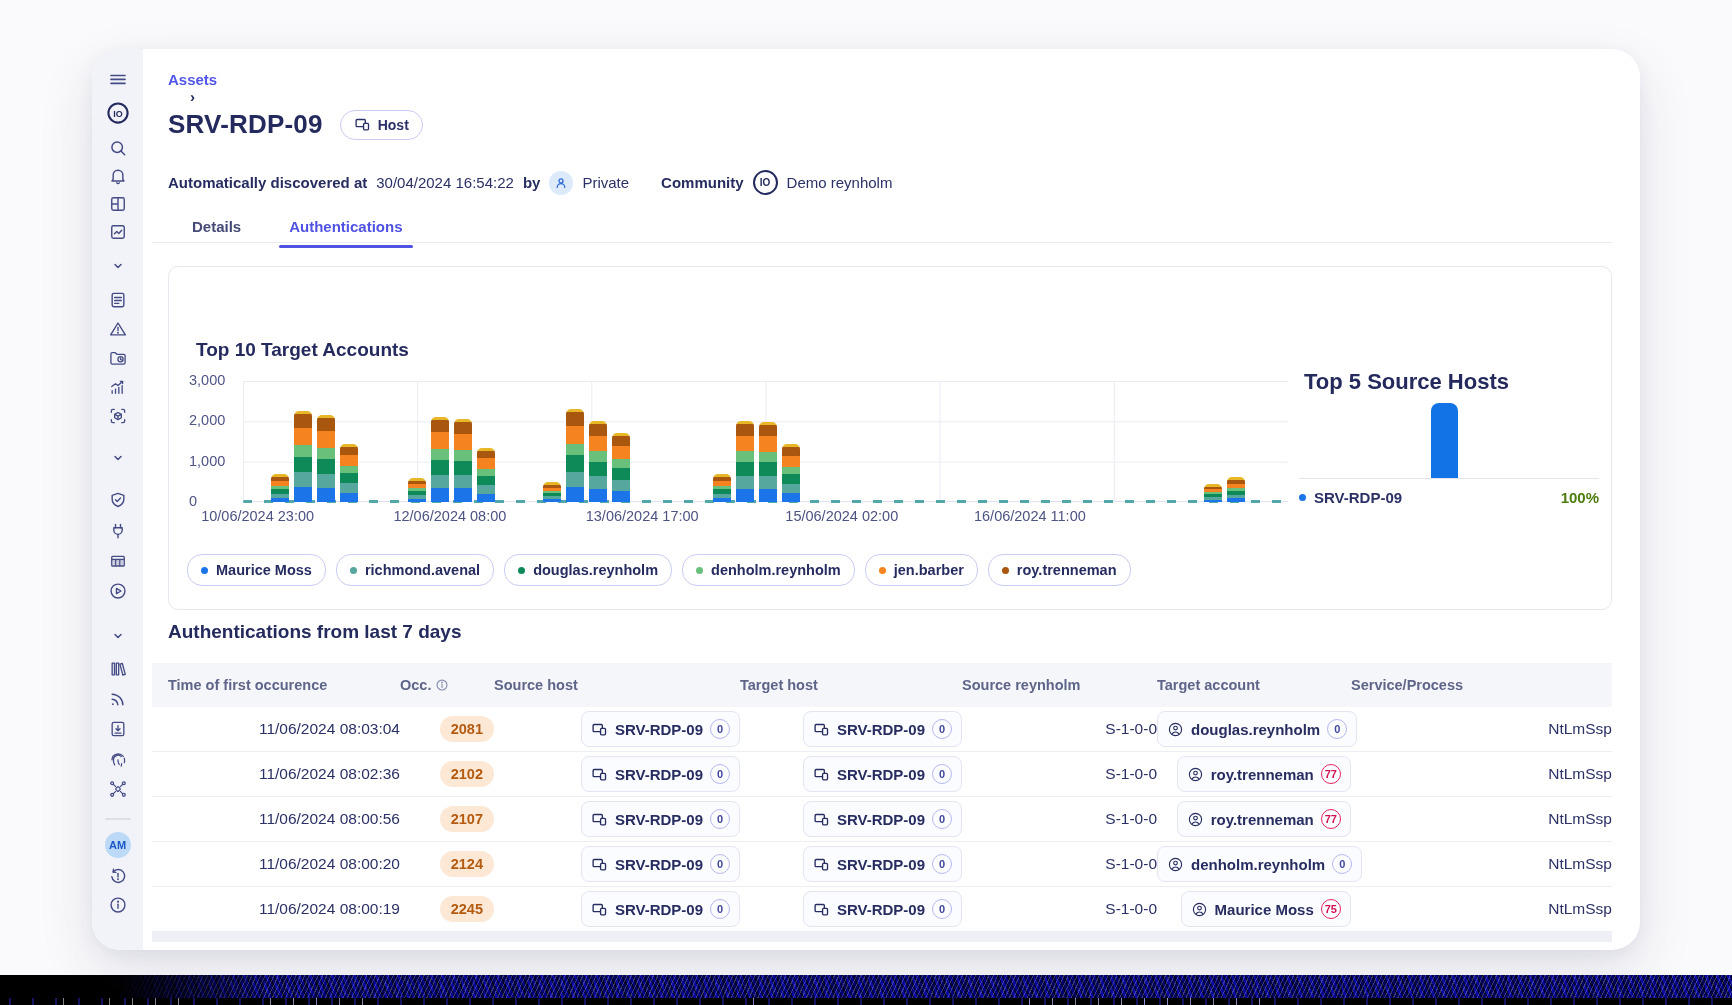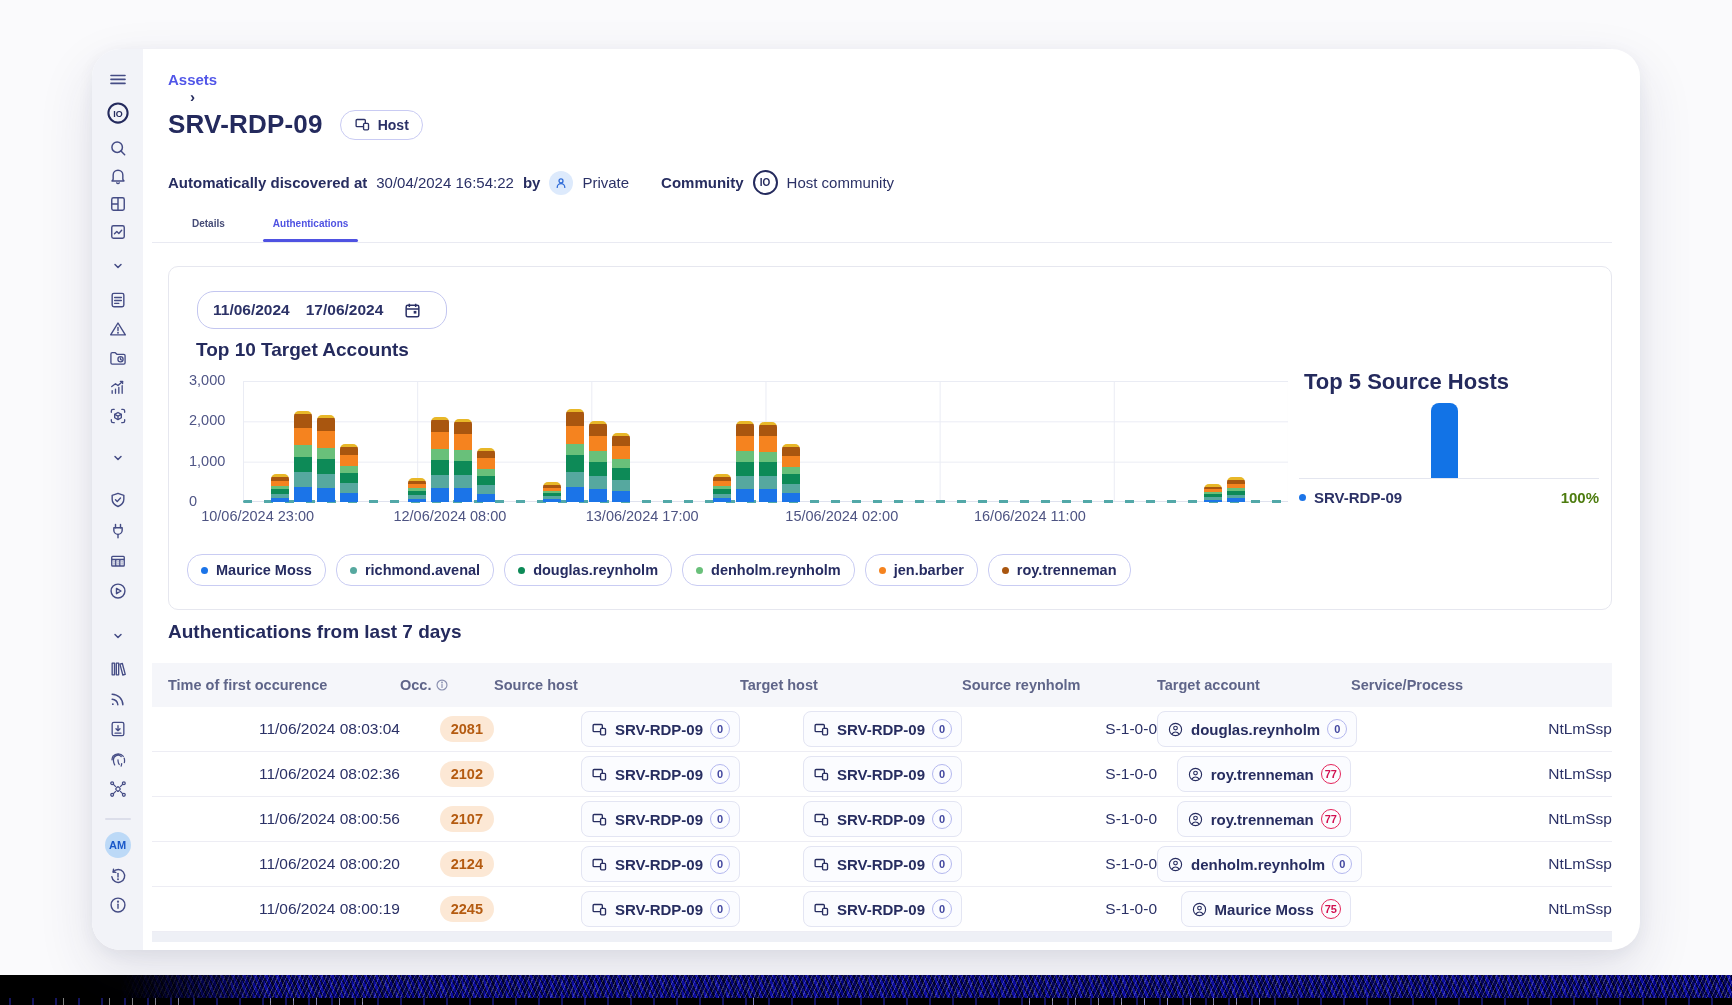--- a/index.html
+++ b/index.html
@@ -22,21 +22,21 @@
   .page-title{font-size:26px;font-weight:800;color:#242a5d;letter-spacing:.2px;}
   .type-chip{display:flex;align-items:center;gap:7px;height:28px;padding:0 13px;border:1px solid #c9cbf3;
              border-radius:15px;font-size:14px;font-weight:700;color:#2b3166;background:#fff;}
   .meta-row{position:absolute;left:76px;top:121px;display:flex;align-items:center;gap:9px;font-size:15px;color:#2b3166;}
   .b{font-weight:700;color:#272d60;}
   .owner-ic{width:24px;height:24px;border-radius:50%;background:#ddeafc;display:flex;align-items:center;justify-content:center;}
   .io-badge{width:25px;height:25px;border-radius:50%;border:2px solid #242a5d;display:flex;align-items:center;justify-content:center;
             font-size:10px;font-weight:800;color:#242a5d;box-sizing:border-box;}
   .gap24{width:14px;}
   
-  .tabs{position:absolute;left:90px;top:163px;display:flex;gap:28px;font-size:10px;}
+  .tabs{position:absolute;left:90px;top:163px;display:flex;gap:28px;font-size:15px;}
   .tab{padding:6px 10px 13px 10px;color:#454b76;font-weight:600;cursor:pointer;position:relative;}
   .tab.active{color:#4f52e2;font-weight:700;}
   .tab.active::after{content:"";position:absolute;left:0;right:0;bottom:0;height:3px;background:#4f52e2;border-radius:2px;}
   .tabs-line{position:absolute;left:60px;top:193px;width:1460px;height:1px;background:#e9eaf2;}
   
   .card{position:absolute;left:76px;top:217px;width:1444px;height:344px;border:1px solid #e6e7ef;border-radius:10px;
         background:#fff;box-sizing:border-box;}
   .daterange{position:absolute;left:28px;top:24px;width:250px;height:38px;border:1px solid #c3c6f0;border-radius:17px;
              display:flex;align-items:center;gap:16px;padding:0 15px;box-sizing:border-box;cursor:pointer;}
   .daterange span{font-size:15.5px;font-weight:600;color:#2b3166;}
@@ -290,39 +290,30 @@
       <span class="owner-ic">
         <svg width="14" height="14" viewBox="0 0 24 24" fill="none" stroke="#2e6bd8" stroke-width="2.2" stroke-linecap="round">
             <circle cx="12" cy="8.5" r="3.4"></circle>
             <path d="M5.5 19.5a6.5 6.5 0 0 1 13 0"></path>
           </svg>
         </span>
       <span>Private</span>
       <span class="gap24"></span>
       <span class="b">Community</span>
       <span class="io-badge">IO</span>
-      <span>Host community</span>
+      <span>Demo reynholm</span>
     </div>
 
     <div class="tabs">
       <div class="tab">Details</div>
       <div class="tab active">Authentications</div>
     </div>
     <div class="tabs-line"></div>
 
     <div class="card">
-      <div class="daterange">
-        <span>11/06/2024</span>
-        <span>17/06/2024</span>
-        <svg width="19" height="19" viewBox="0 0 24 24" fill="none" stroke="#2b3166" stroke-width="1.9" stroke-linejoin="round" style="margin-left:4px">
-            <rect x="4" y="5.5" width="16" height="14.5" rx="2"></rect>
-            <path d="M8 3.5v4M16 3.5v4M4 10h16"></path>
-            <rect x="13.5" y="12.5" width="3.4" height="3.4" fill="#2b3166" stroke="none"></rect>
-          </svg>
-      </div>
 
       <div class="chart-title">Top 10 Target Accounts</div>
 
       <div id="ylabels" style="position: absolute; left: 18px; top: 114px; width: 48px; height: 121px;">
           <span class="ylab" style="top: -9px; right: 0px;">3,000</span>
           <span class="ylab" style="top: 31.3333px; right: 0px;">2,000</span>
           <span class="ylab" style="top: 71.6667px; right: 0px;">1,000</span>
           <span class="ylab" style="top: 112px; right: 0px;">0</span>
         </div>
 

